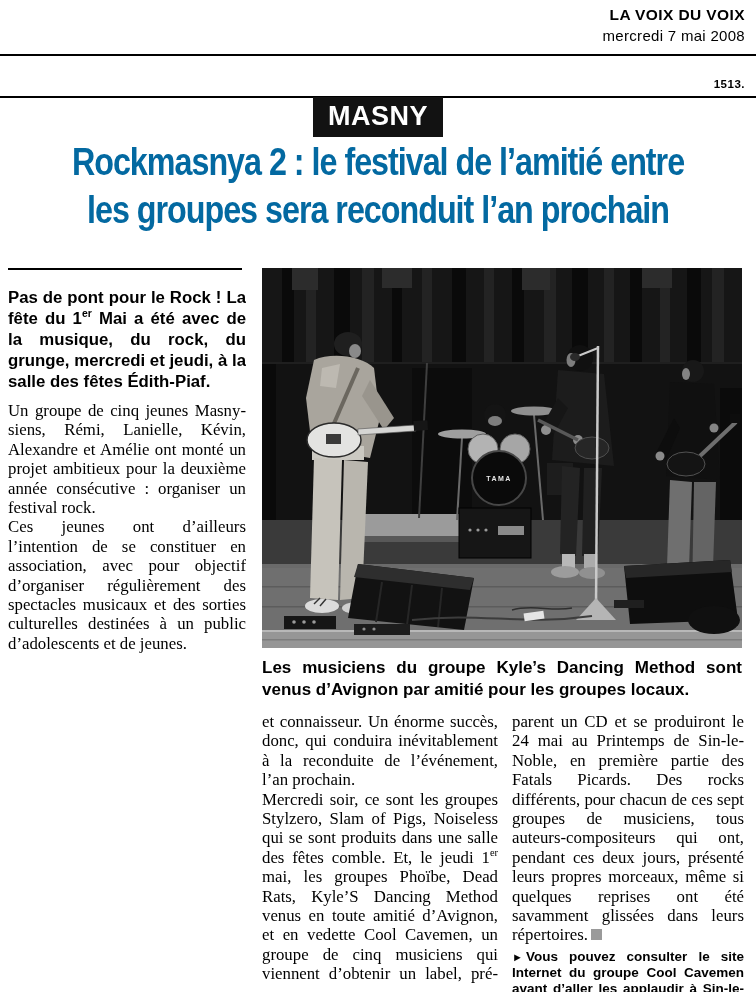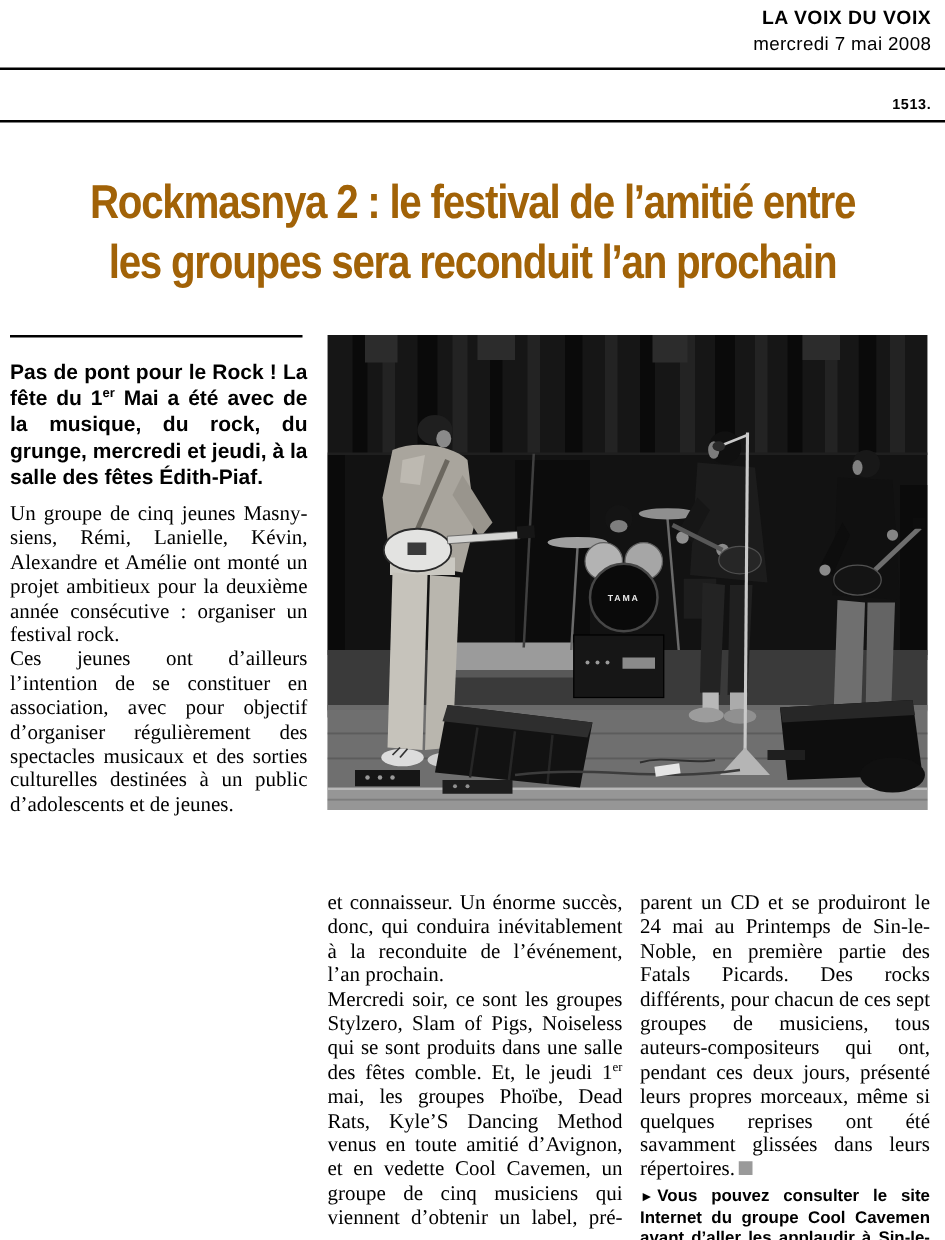--- a/index.html
+++ b/index.html
@@ -17,21 +17,21 @@
   .pageno{position:absolute;top:59px;right:11px;font-family:"Liberation Sans",sans-serif;
           font-weight:bold;font-size:11.5px;line-height:1;letter-spacing:.5px;margin-top:20px;}
 
   
   .section-label{position:absolute;top:97px;left:50%;transform:translateX(-50%);
                  background:#121212;color:#fff;font-family:"Liberation Sans",sans-serif;
                  font-weight:bold;font-size:27px;line-height:1;letter-spacing:.5px;
                  padding:6px 15px 7px;}
   .headline{position:absolute;top:138px;left:0;width:756px;margin:0;text-align:center;
             font-family:"Liberation Sans",sans-serif;font-weight:bold;font-size:38px;
-            line-height:48px;letter-spacing:-1.2px;color:#a16207;}
+            line-height:48px;letter-spacing:-1.2px;color:#0369a1;}
   .hl{display:block;transform:scaleX(.85);transform-origin:50% 50%;white-space:nowrap;}
 
   
   .col{position:absolute;overflow:hidden;}
   .col-left{left:8px;top:268px;width:238px;height:722px;}
   .col-mid{left:262px;top:712px;width:236px;height:280px;}
   .col-right{left:512px;top:712px;width:232px;height:280px;}
   .lead-rule{width:234px;height:2px;background:#000;margin:0 0 17px;}
   .intro{margin:0 0 9px;font-family:"Liberation Sans",sans-serif;font-weight:bold;
          font-size:16.8px;line-height:21px;text-align:justify;}
@@ -58,20 +58,21 @@
 <body>
 
 <div class="page">
 
   <div class="brand">LA VOIX DU VOIX</div>
   <div class="date">mercredi 7 mai 2008</div>
   <div class="rule rule1"></div>
   <div class="pageno">1513.</div>
   <div class="rule rule2"></div>
 
+  <div class="section-label">MASNY</div>
   <h1 class="headline">
     <span class="hl">Rockmasnya 2 : le festival de l’amitié entre</span>
     <span class="hl">les groupes sera reconduit l’an prochain</span>
   </h1>
 
   <div class="col col-left">
     <div class="lead-rule"></div>
     <p class="intro"><span>Pas de pont pour le Rock ! La fête du 1</span><sup class="sup">er</sup><span> Mai a été avec de la musique, du rock, du grunge, mercredi et jeudi, à la salle des fêtes Édith-Piaf.</span></p>
     <p class="bodytext">Un groupe de cinq jeunes Masny-siens, Rémi, Lanielle, Kévin, Alexandre et Amélie ont monté un projet ambitieux pour la deuxième année consécutive : organiser un festival rock.</p>
     <p class="bodytext">Ces jeunes ont d’ailleurs l’intention de se constituer en association, avec pour objectif d’organiser régulièrement des spectacles musicaux et des sorties culturelles destinées à un public d’adolescents et de jeunes.</p>
@@ -224,20 +225,21 @@
           <circle cx="52" cy="354" r="1.8" fill="#9a9a9a"></circle>
         <rect x="92" y="356" width="56" height="11" fill="#1d1d1d"></rect>
         <circle cx="102" cy="361" r="1.6" fill="#8f8f8f"></circle>
           <circle cx="112" cy="361" r="1.6" fill="#8f8f8f"></circle>
         <path d="M150,352 C220,344 260,358 330,348" stroke="#3c3c3c" stroke-width="2" fill="none"></path>
         <path d="M250,342 C270,336 290,344 310,340" stroke="#2f2f2f" stroke-width="1.5" fill="none"></path>
         <rect x="262" y="344" width="20" height="8" fill="#e5e5e5" transform="rotate(-8 272 348)"></rect>
         <rect x="352" y="332" width="30" height="8" fill="#1f1f1f"></rect>
       </g>
     </svg>
+    <figcaption class="caption">Les musiciens du groupe Kyle’s Dancing Method sont venus d’Avignon par amitié pour les groupes locaux.</figcaption>
   </figure>
 
   <div class="col col-mid">
     <p class="bodytext">et connaisseur. Un énorme succès, donc, qui conduira inévitablement à la reconduite de l’événement, l’an prochain.</p>
     <p class="bodytext cont"><span>Mercredi soir, ce sont les groupes Stylzero, Slam of Pigs, Noiseless qui se sont produits dans une salle des fêtes comble. Et, le jeudi 1</span><sup class="sup">er</sup><span> mai, les groupes Phoïbe, Dead Rats, Kyle’S Dancing Method venus en toute amitié d’Avignon, et en vedette Cool Cavemen, un groupe de cinq musiciens qui viennent d’obtenir un label, pré-</span></p>
   </div>
 
   <div class="col col-right">
     <p class="bodytext"><span>parent un CD et se produiront le 24 mai au Printemps de Sin-le-Noble, en première partie des Fatals Picards. Des rocks différents, pour chacun de ces sept groupes de musiciens, tous auteurs-compositeurs qui ont, pendant ces deux jours, présenté leurs propres morceaux, même si quelques reprises ont été savamment glissées dans leurs répertoires.</span><span class="endmark"></span></p>
     <p class="note"><span class="arrow">►</span><span>Vous pouvez consulter le site Internet du groupe Cool Cavemen avant d’aller les applaudir à Sin-le-Noble, le 24 mai : </span></p>

